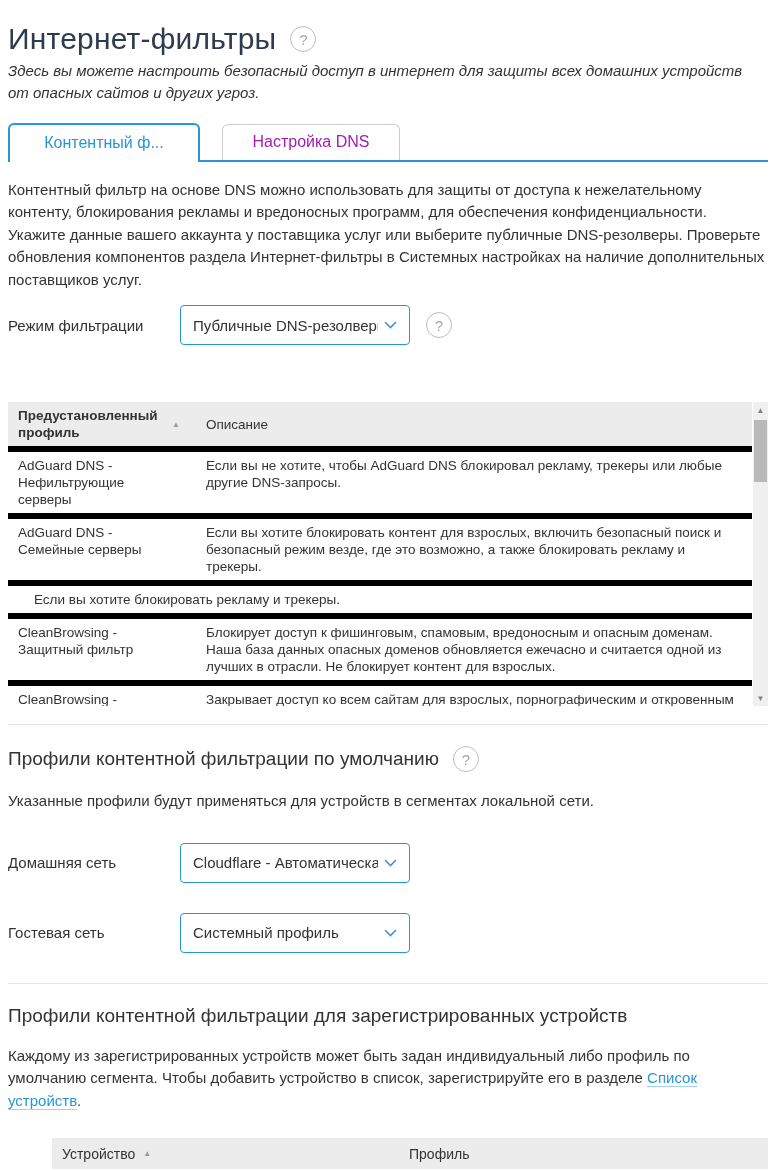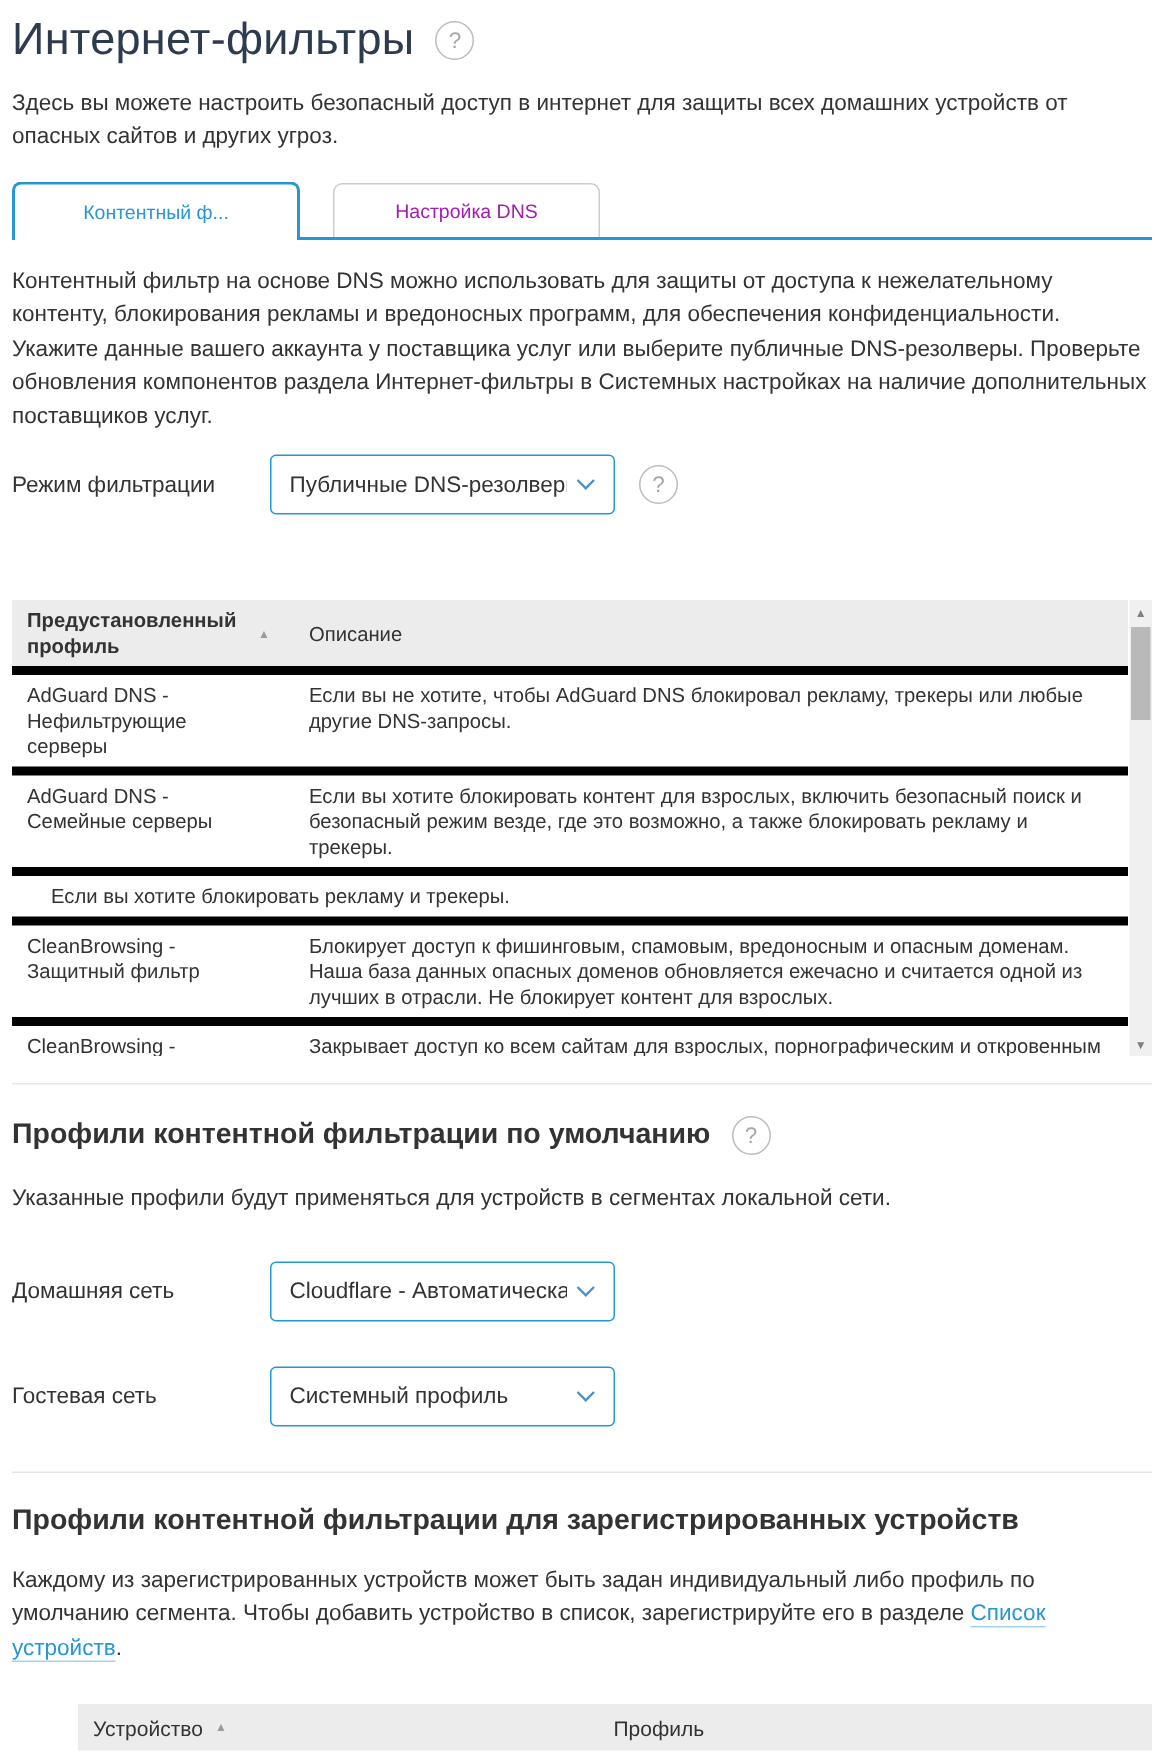--- a/index.html
+++ b/index.html
@@ -6,40 +6,40 @@
   html, body { width: 776px; height: 1170px; overflow: hidden; }
   body {
     font-family: "Liberation Sans", "DejaVu Sans", sans-serif;
     background: #ffffff;
     color: #333333;
     font-size: 15px;
   }
   .page { padding: 8px 8px 0 8px; width: 776px; }
 
   
-  .title-row { display: flex; align-items: center; gap: 14px; margin-top: 2px; }
+  .title-row { display: flex; align-items: center; gap: 14px; margin-top: 14px; }
   h1.page-title {
     font-size: 30px; font-weight: 400; color: #2e3a4e; letter-spacing: 0.2px;
   }
   .help-icon {
     display: inline-flex; align-items: center; justify-content: center;
     width: 26px; height: 26px; border: 1.5px solid #bdbdbd; border-radius: 50%;
     color: #a5a5a5; font-size: 15px; flex: 0 0 auto; background: #fff;
     cursor: pointer; user-select: none;
   }
-  .subtitle { margin-top: 14px; line-height: 1.45; max-width: 748px; }
+  .subtitle { margin-top: 4px; line-height: 1.45; max-width: 748px; font-style: italic; }
 
   
   .tabs {
     display: flex; align-items: flex-end; margin-top: 19px; position: relative;
     border-bottom: 2px solid #2796d3;
   }
   .tab {
     height: 37px; display: flex; align-items: center; justify-content: center;
-    font-size: 13px; border-radius: 6px 6px 0 0; cursor: pointer; background: #fff;
+    font-size: 16px; border-radius: 6px 6px 0 0; cursor: pointer; background: #fff;
   }
   .tab.active {
     width: 192px; border: 2px solid #2796d3; border-bottom: none;
     color: #2796d3; margin-bottom: -2px; height: 39px; z-index: 2;
   }
   .tab.inactive {
     width: 178px; border: 1px solid #cccccc; border-bottom: none;
     color: #a21caf; margin-left: 22px; height: 36px;
   }
 
@@ -86,21 +86,21 @@
   .vsb-up { top: 0; }
   .vsb-down { bottom: 0; }
   .vsb-thumb {
     position: absolute; top: 18px; left: 1px; width: 13px; height: 62px;
     background: #b9b9b9; cursor: pointer;
   }
 
   
   .divider { border-top: 1px solid #e5e5e5; margin-top: 18px; }
   .section-heading-row { display: flex; align-items: center; gap: 14px; margin-top: 21px; }
-  h2.section-heading { font-size: 19px; font-weight: 700; color: #333; }
+  h2.section-heading { font-size: 19px; font-weight: 400; color: #333; }
   .section-desc { margin-top: 18px; line-height: 1.5; max-width: 760px; }
   .net-row { display: flex; align-items: center; margin-top: 30px; }
   .net-row .form-label { width: 172px; }
   .inline-link { color: #2796d3; text-decoration: none; border-bottom: 1px solid #a3d2ec; cursor: pointer; }
 
   
   .devices-table { margin-top: 26px; font-size: 14px; }
   .dt-header { display: flex; background: #ececec; height: 31px; align-items: center; margin-left: 44px; }
   .dt-col1 { width: 357px; padding-left: 10px; flex: 0 0 auto; display: flex; align-items: center; gap: 8px; }
   .dt-col2 { flex: 1; }

